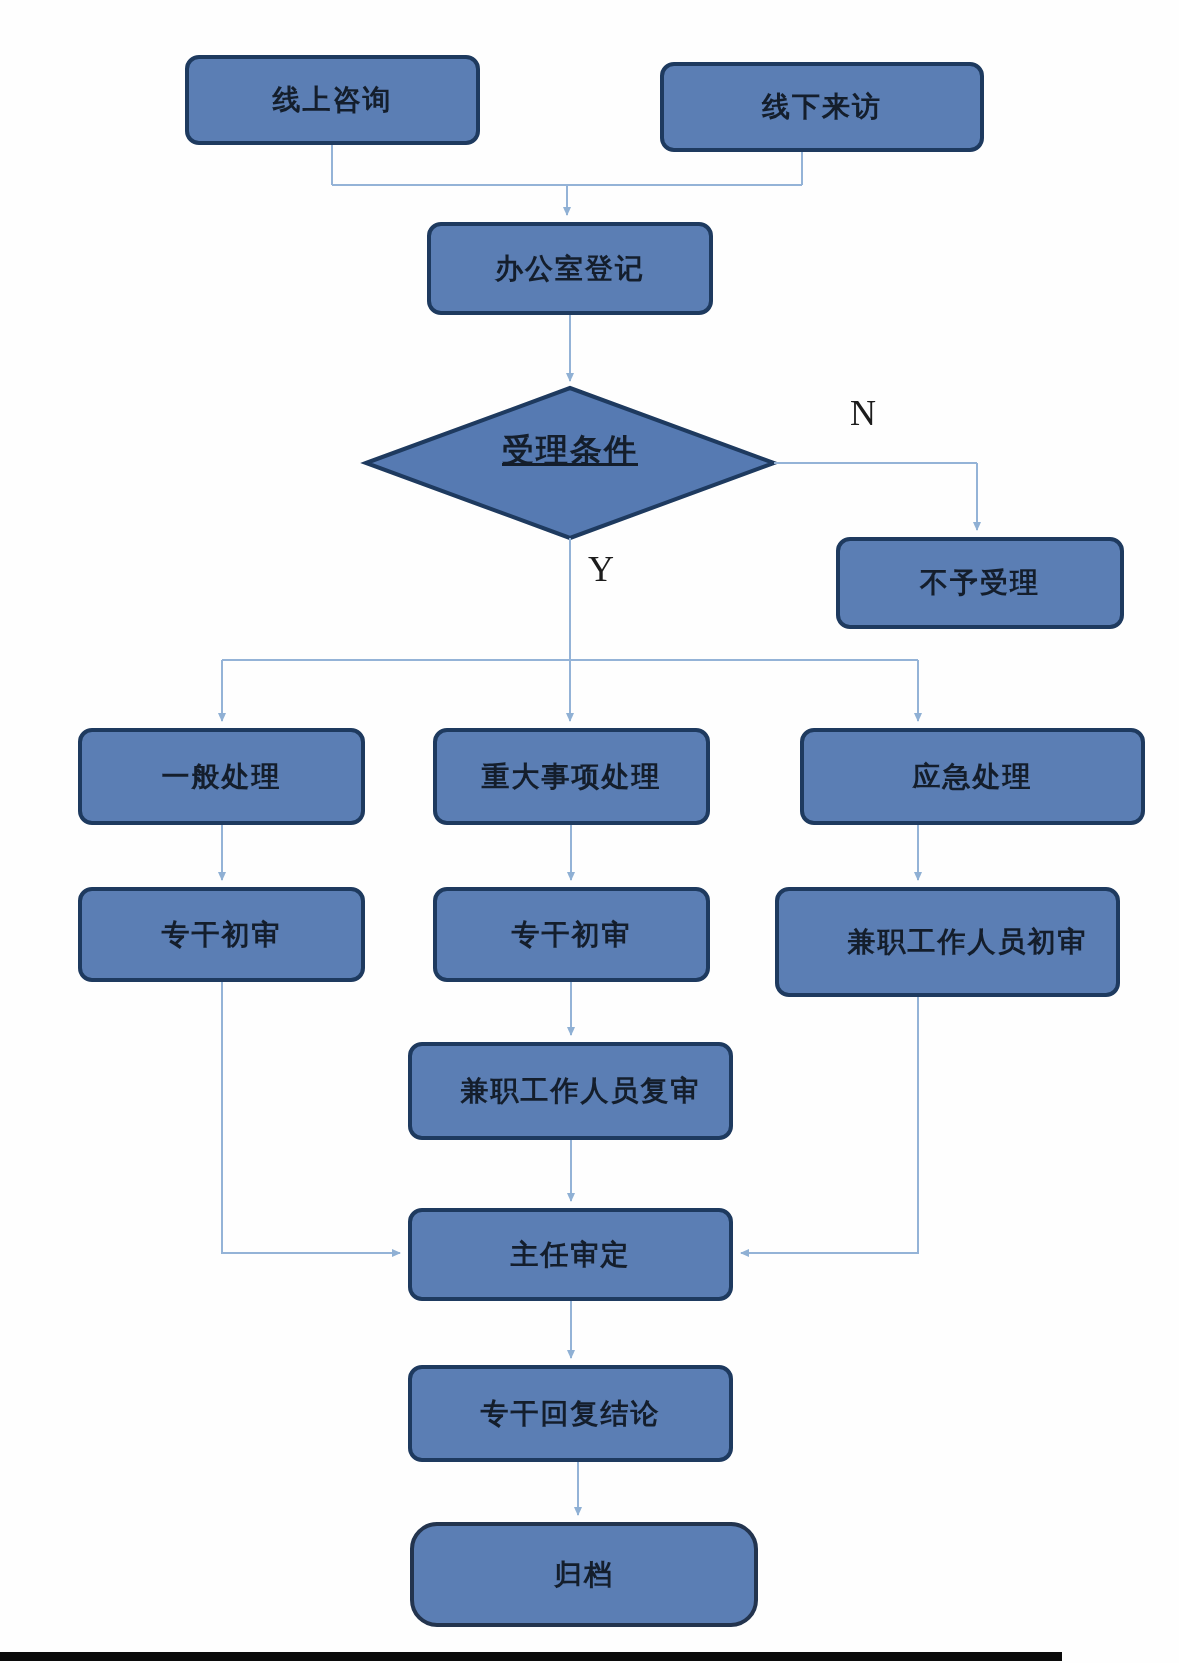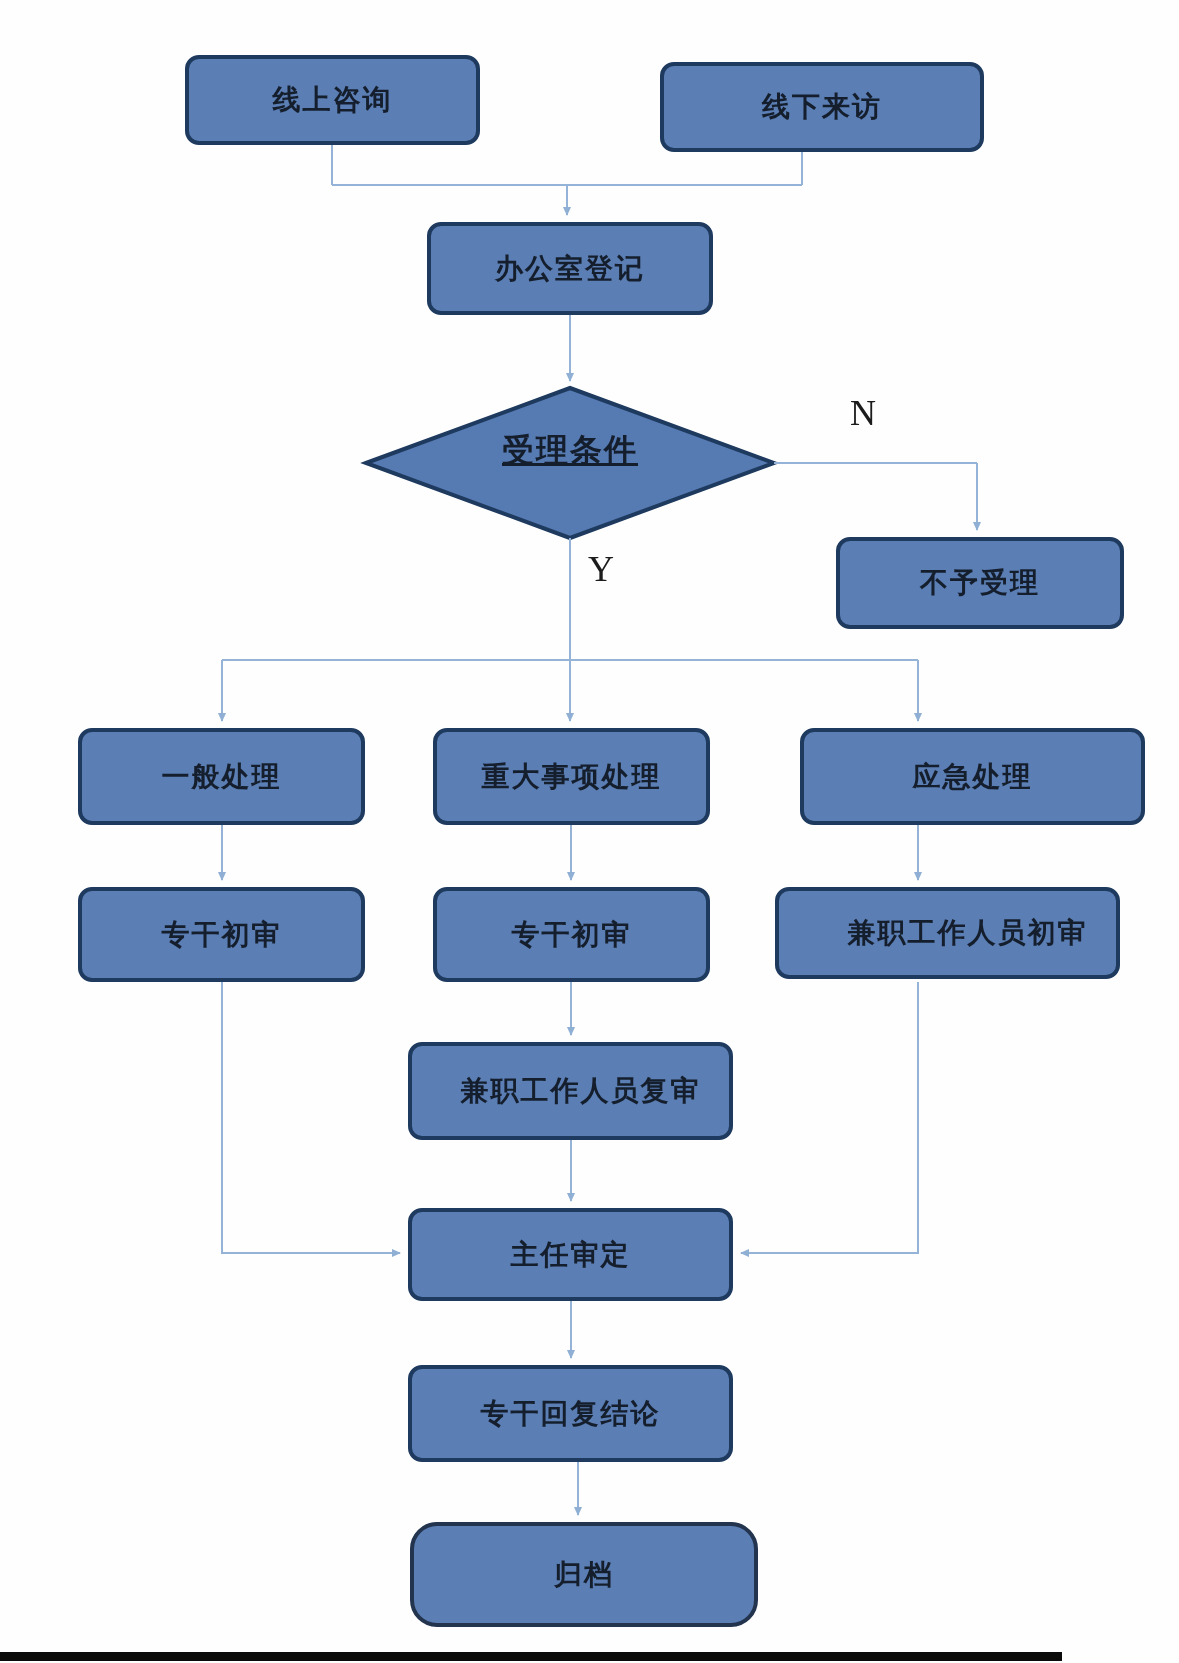--- a/index.html
+++ b/index.html
@@ -120,21 +120,21 @@
   <div class="node" style="left:775px;top:728px;width:345px;height:97px;margin-left:25px;">
     <span>应急处理</span>
   </div>
 
   <div class="node" style="left:78px;top:887px;width:287px;height:95px;">
     <span>专干初审</span>
   </div>
   <div class="node" style="left:433px;top:887px;width:277px;height:95px;">
     <span>专干初审</span>
   </div>
-  <div class="node" style="left:775px;top:887px;width:345px;height:92px;padding-left:40px;">
+  <div class="node" style="left:775px;top:887px;width:345px;height:110px;padding-left:40px;">
     <span>兼职工作人员初审</span>
   </div>
 
   <div class="node" style="left:408px;top:1042px;width:325px;height:98px;padding-left:20px;">
     <span>兼职工作人员复审</span>
   </div>
 
   <div class="node" style="left:408px;top:1208px;width:325px;height:93px;">
     <span>主任审定</span>
   </div>

